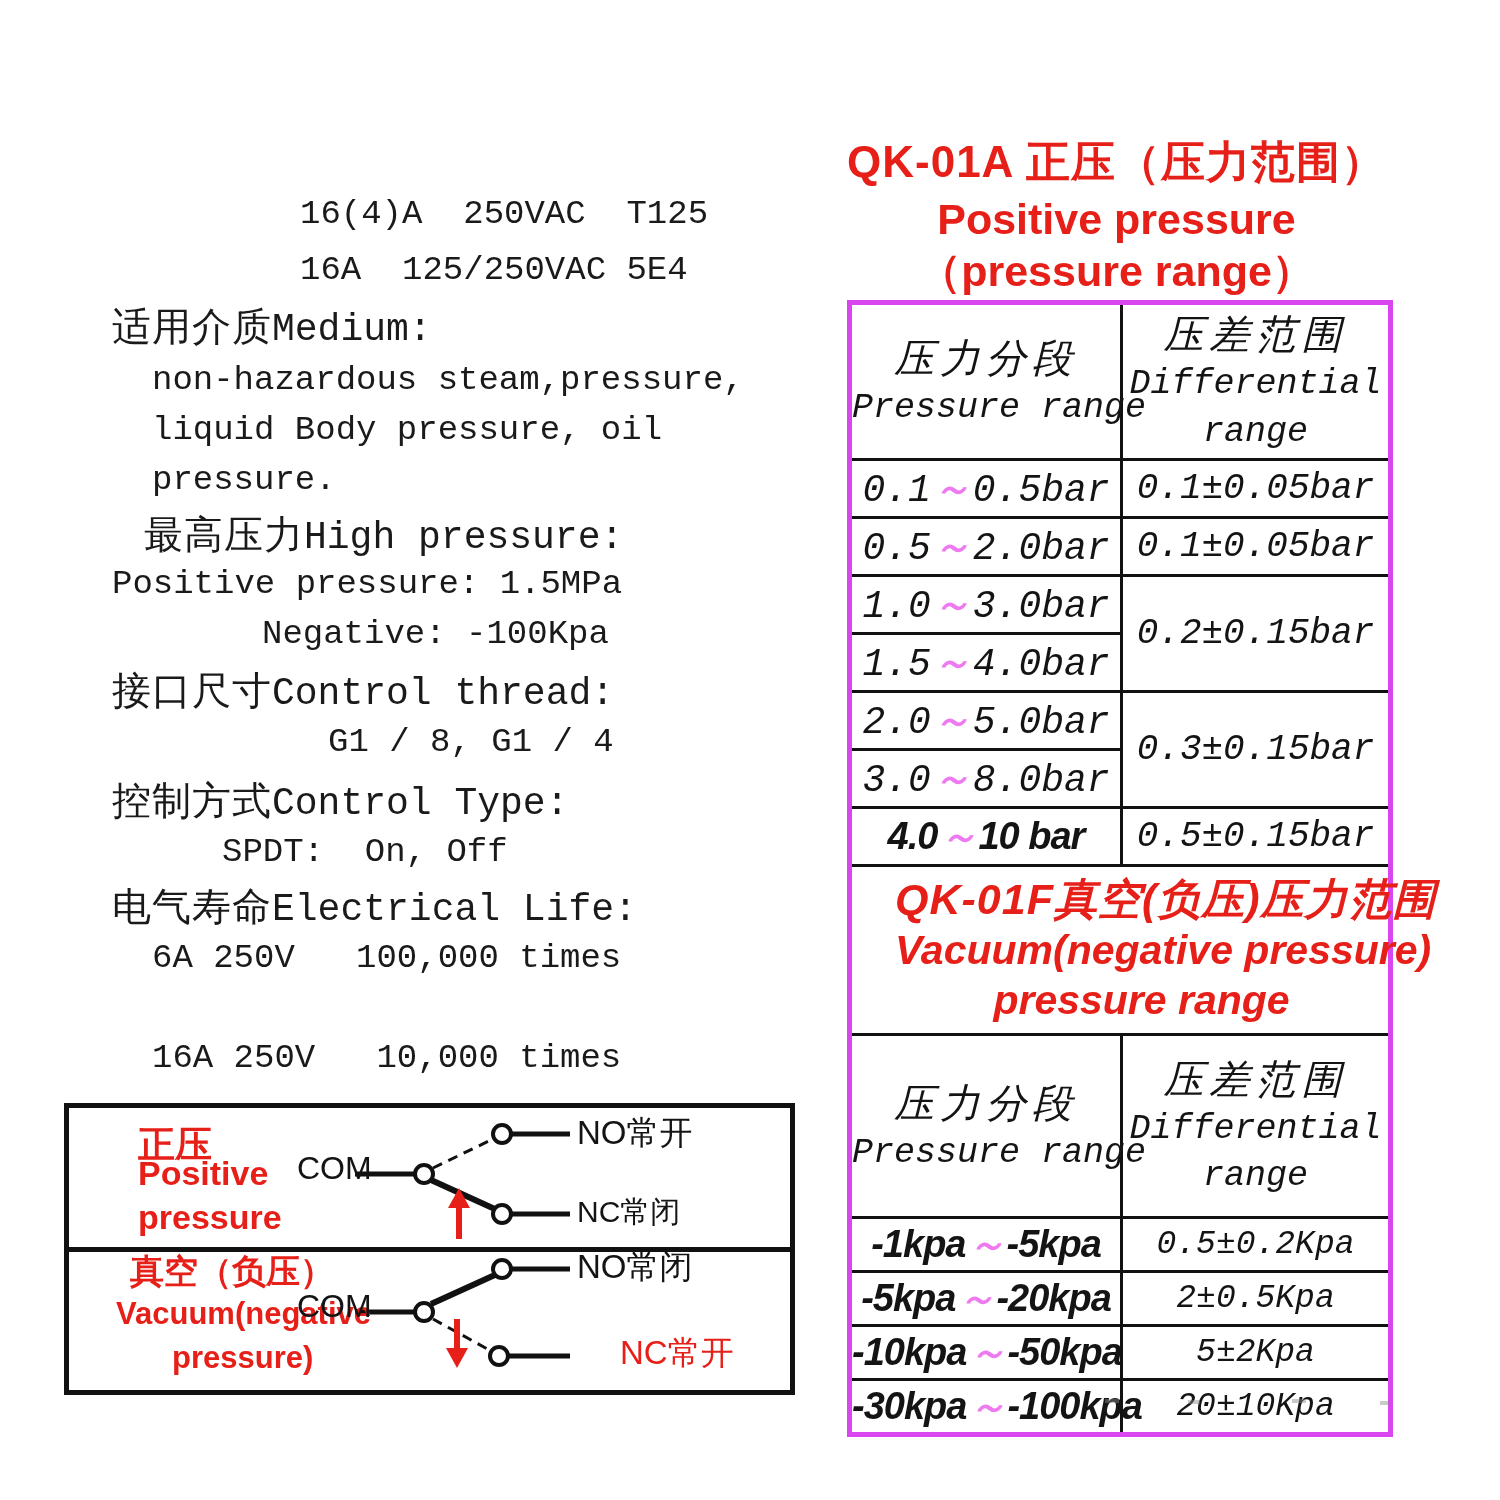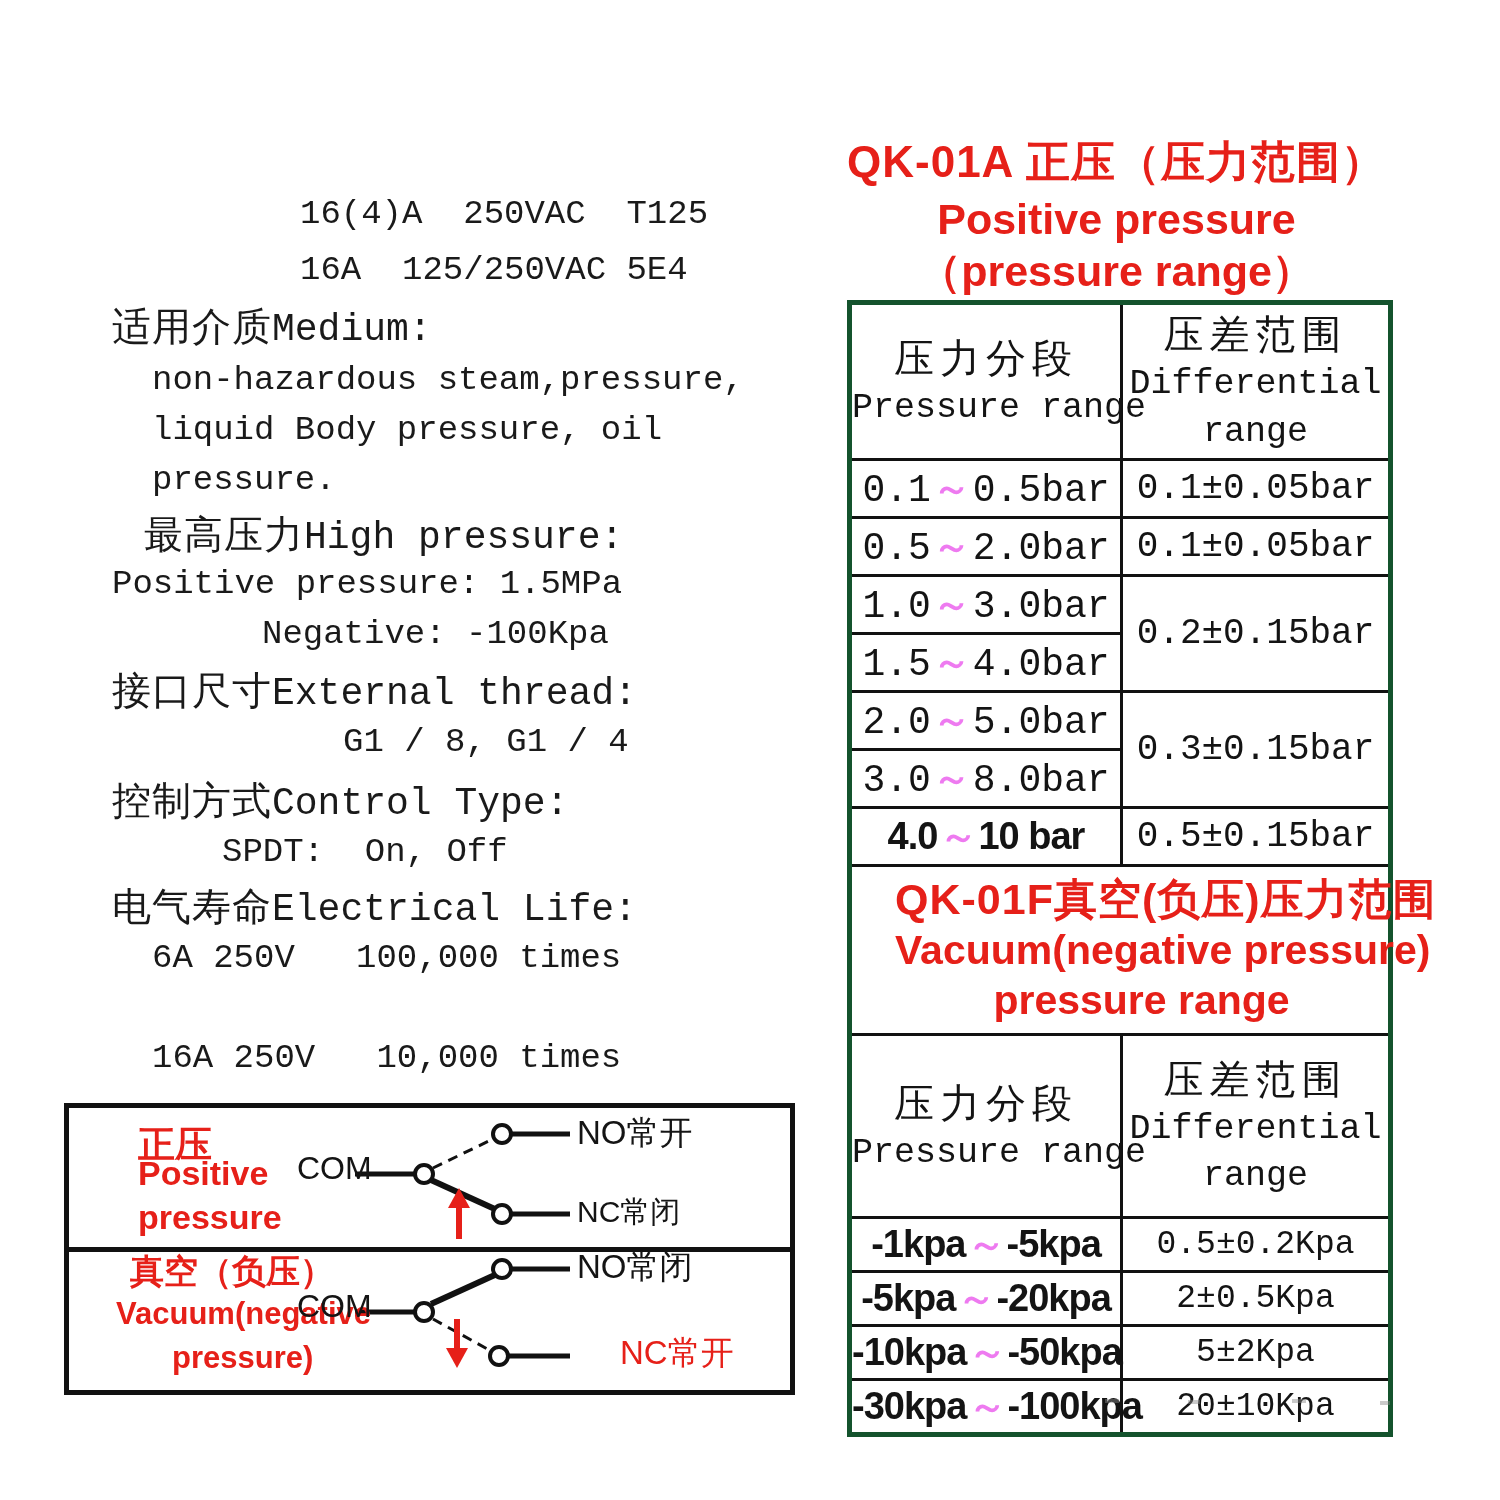--- a/index.html
+++ b/index.html
@@ -24,21 +24,21 @@
   
   .rtitle{position:absolute;left:845px;width:543px;text-align:center;
           font-weight:bold;color:#e62019;}
   .t1{font-size:44px;letter-spacing:1px;}
   .t2{font-size:43px;}
 
   table.spec{position:absolute;left:847px;top:300px;width:541px;
              border-collapse:collapse;table-layout:fixed;background:#fff;}
   table.spec td,table.spec th{border:3px solid #111;padding:0;text-align:center;
              vertical-align:middle;overflow:visible;white-space:nowrap;}
-  table.spec{border:5px solid #14532d;}
+  table.spec{border:5px solid #d946ef;font-style:italic;}
   .hcell{line-height:1.35;}
   .hcell .hcjk{font-size:40px;letter-spacing:6px;font-weight:normal;}
   .hcell .hen{font-size:35px;font-weight:normal;}
   .rangecell{font-size:38px;}
   .diffcell{font-size:36px;}
   .tilde{color:#ee7af0;font-weight:bold;padding:0 2px;}
   .bsans{font-family:"Liberation Sans",sans-serif;font-weight:bold;font-size:38px;letter-spacing:-1px;}
   .redrowcell{line-height:1.22;padding:6px 0 8px 0 !important;}
   .rr1{font-size:43px;font-weight:bold;letter-spacing:1px;}
   .rr2{font-size:41px;font-weight:bold;}
@@ -59,22 +59,22 @@
 
   <div class="abs headline" style="left:112px;top:306px;"><span class="cjk">适用介质</span><span class="mono">Medium:</span></div>
   <div class="abs specline mono" style="left:152px;top:362px;">non-hazardous steam,pressure,</div>
   <div class="abs specline mono" style="left:152px;top:412px;">liquid Body pressure, oil</div>
   <div class="abs specline mono" style="left:152px;top:462px;">pressure.</div>
 
   <div class="abs headline" style="left:112px;top:514px;margin-left:32px;"><span class="cjk">最高压力</span><span class="mono">High pressure:</span></div>
   <div class="abs specline mono" style="left:112px;top:566px;">Positive pressure: 1.5MPa</div>
   <div class="abs specline mono" style="left:262px;top:616px;">Negative: -100Kpa</div>
 
-  <div class="abs headline" style="left:112px;top:670px;"><span class="cjk">接口尺寸</span><span class="mono">External thread:</span></div>
-  <div class="abs specline mono" style="left:343px;top:724px;">G1 / 8, G1 / 4</div>
+  <div class="abs headline" style="left:112px;top:670px;"><span class="cjk">接口尺寸</span><span class="mono">Control thread:</span></div>
+  <div class="abs specline mono" style="left:328px;top:724px;">G1 / 8, G1 / 4</div>
 
   <div class="abs headline" style="left:112px;top:780px;"><span class="cjk">控制方式</span><span class="mono">Control Type:</span></div>
   <div class="abs specline mono" style="left:222px;top:834px;">SPDT:  On, Off</div>
 
   <div class="abs headline" style="left:112px;top:886px;"><span class="cjk">电气寿命</span><span class="mono">Electrical Life:</span></div>
   <div class="abs specline mono" style="left:152px;top:940px;">6A 250V   100,000 times</div>
   <div class="abs specline mono" style="left:152px;top:1040px;">16A 250V   10,000 times</div>
 
   <div class="diagbox">
     <svg style="position:absolute;left:0;top:0;" width="721" height="282" viewBox="0 0 721 282">

